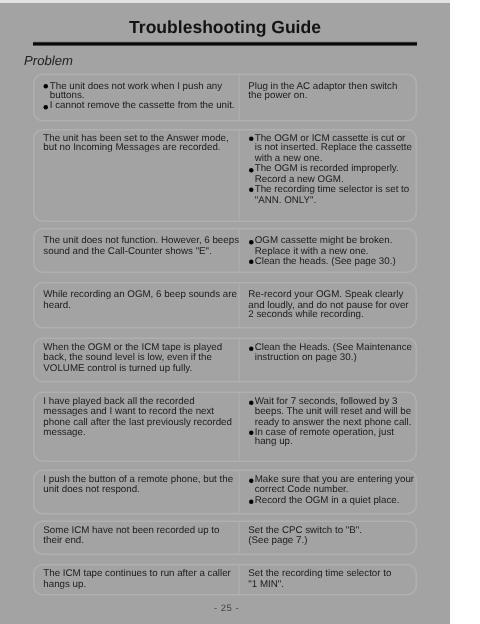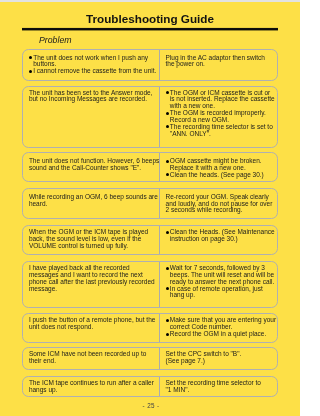--- a/index.html
+++ b/index.html
@@ -1,23 +1,23 @@
 <!DOCTYPE html>
 <html><head>
 <meta charset="utf-8">
 <title>Troubleshooting Guide</title>
 <style>
   html,body{margin:0;padding:0;}
   body{width:300px;height:416px;background:#ffffff;font-family:"Liberation Sans",sans-serif;overflow:hidden;}
-  .page{position:relative;width:300px;height:416px;background:#fde047;overflow:hidden;}
+  .page{position:relative;width:300px;height:416px;background:#a3a3a3;overflow:hidden;}
   .top-edge{position:absolute;left:0;top:0;width:300px;height:1.5px;background:#e2e2e2;}
   .page-title{position:absolute;left:0;right:0;top:12.7px;margin:0;text-align:center;font-size:11.7px;line-height:12px;font-weight:bold;color:#131313;}
   .rule{position:absolute;left:21.9px;width:256.4px;top:26.6px;height:4.2px;background:linear-gradient(to bottom,rgba(0,0,0,0) 0%,rgba(0,0,0,0.12) 22%,#0a0a0a 38%,#0a0a0a 72%,rgba(0,0,0,0.45) 86%,rgba(0,0,0,0) 100%);}
   .col-head{position:absolute;top:35.9px;font-style:italic;font-size:8.75px;line-height:8.6px;color:#1d1d1d;white-space:nowrap;}
-  .col-head-left{left:39px;}
+  .col-head-left{left:16px;}
   .col-head-right{left:169.5px;}
   .row{position:absolute;left:22.3px;width:256.2px;border:0.7px solid #b0b0b0;border-radius:6.5px;box-sizing:border-box;background:transparent;}
   .divider{position:absolute;top:0;bottom:0;left:136px;width:0.7px;background:#ababab;}
   .cell{position:absolute;top:0;bottom:0;box-sizing:border-box;}
   .cell-left{left:0;width:136px;padding-left:5.6px;padding-top:2.8px;}
   .cell-right{left:136.65px;right:0;padding-left:5.6px;padding-top:2.8px;}
   .item{font-size:6.5px;line-height:6.85px;color:#1b1b1b;white-space:nowrap;}
   .item.bul{position:relative;padding-left:4.3px;}
   .item.bul .dot{position:absolute;left:0.1px;top:1.6px;width:3px;height:3px;border-radius:50%;background:#000;}
   .ln{display:block;}

